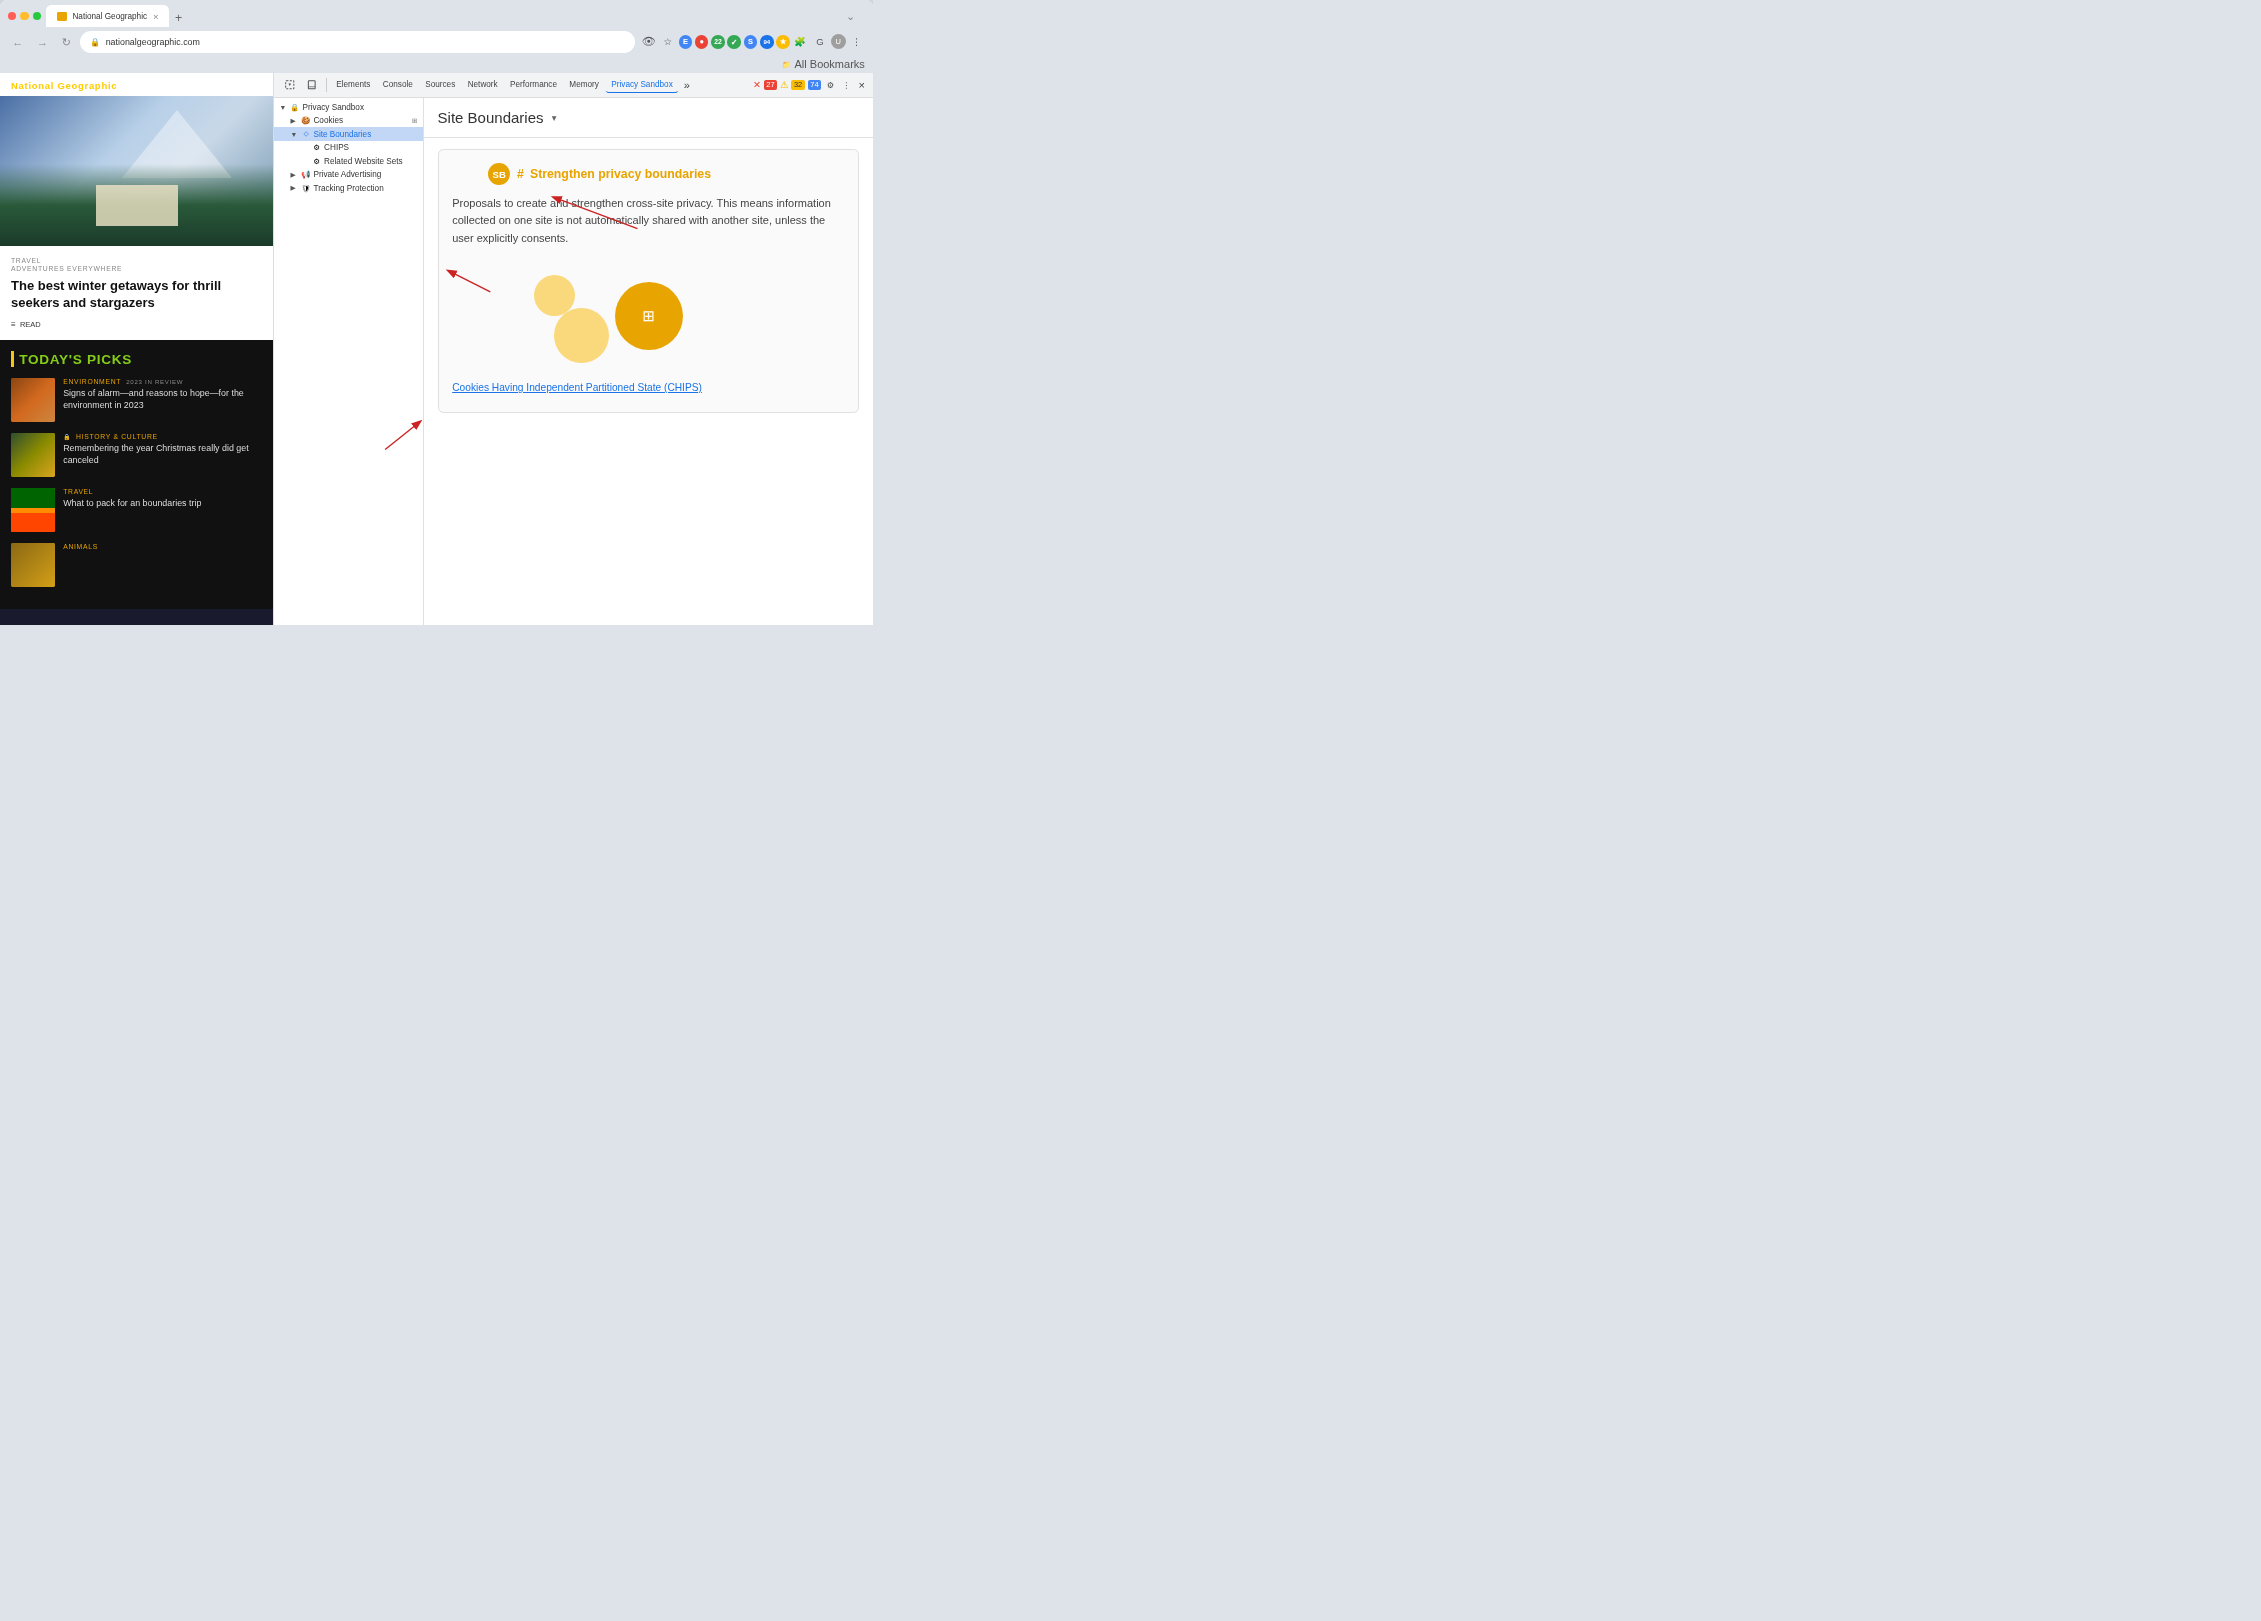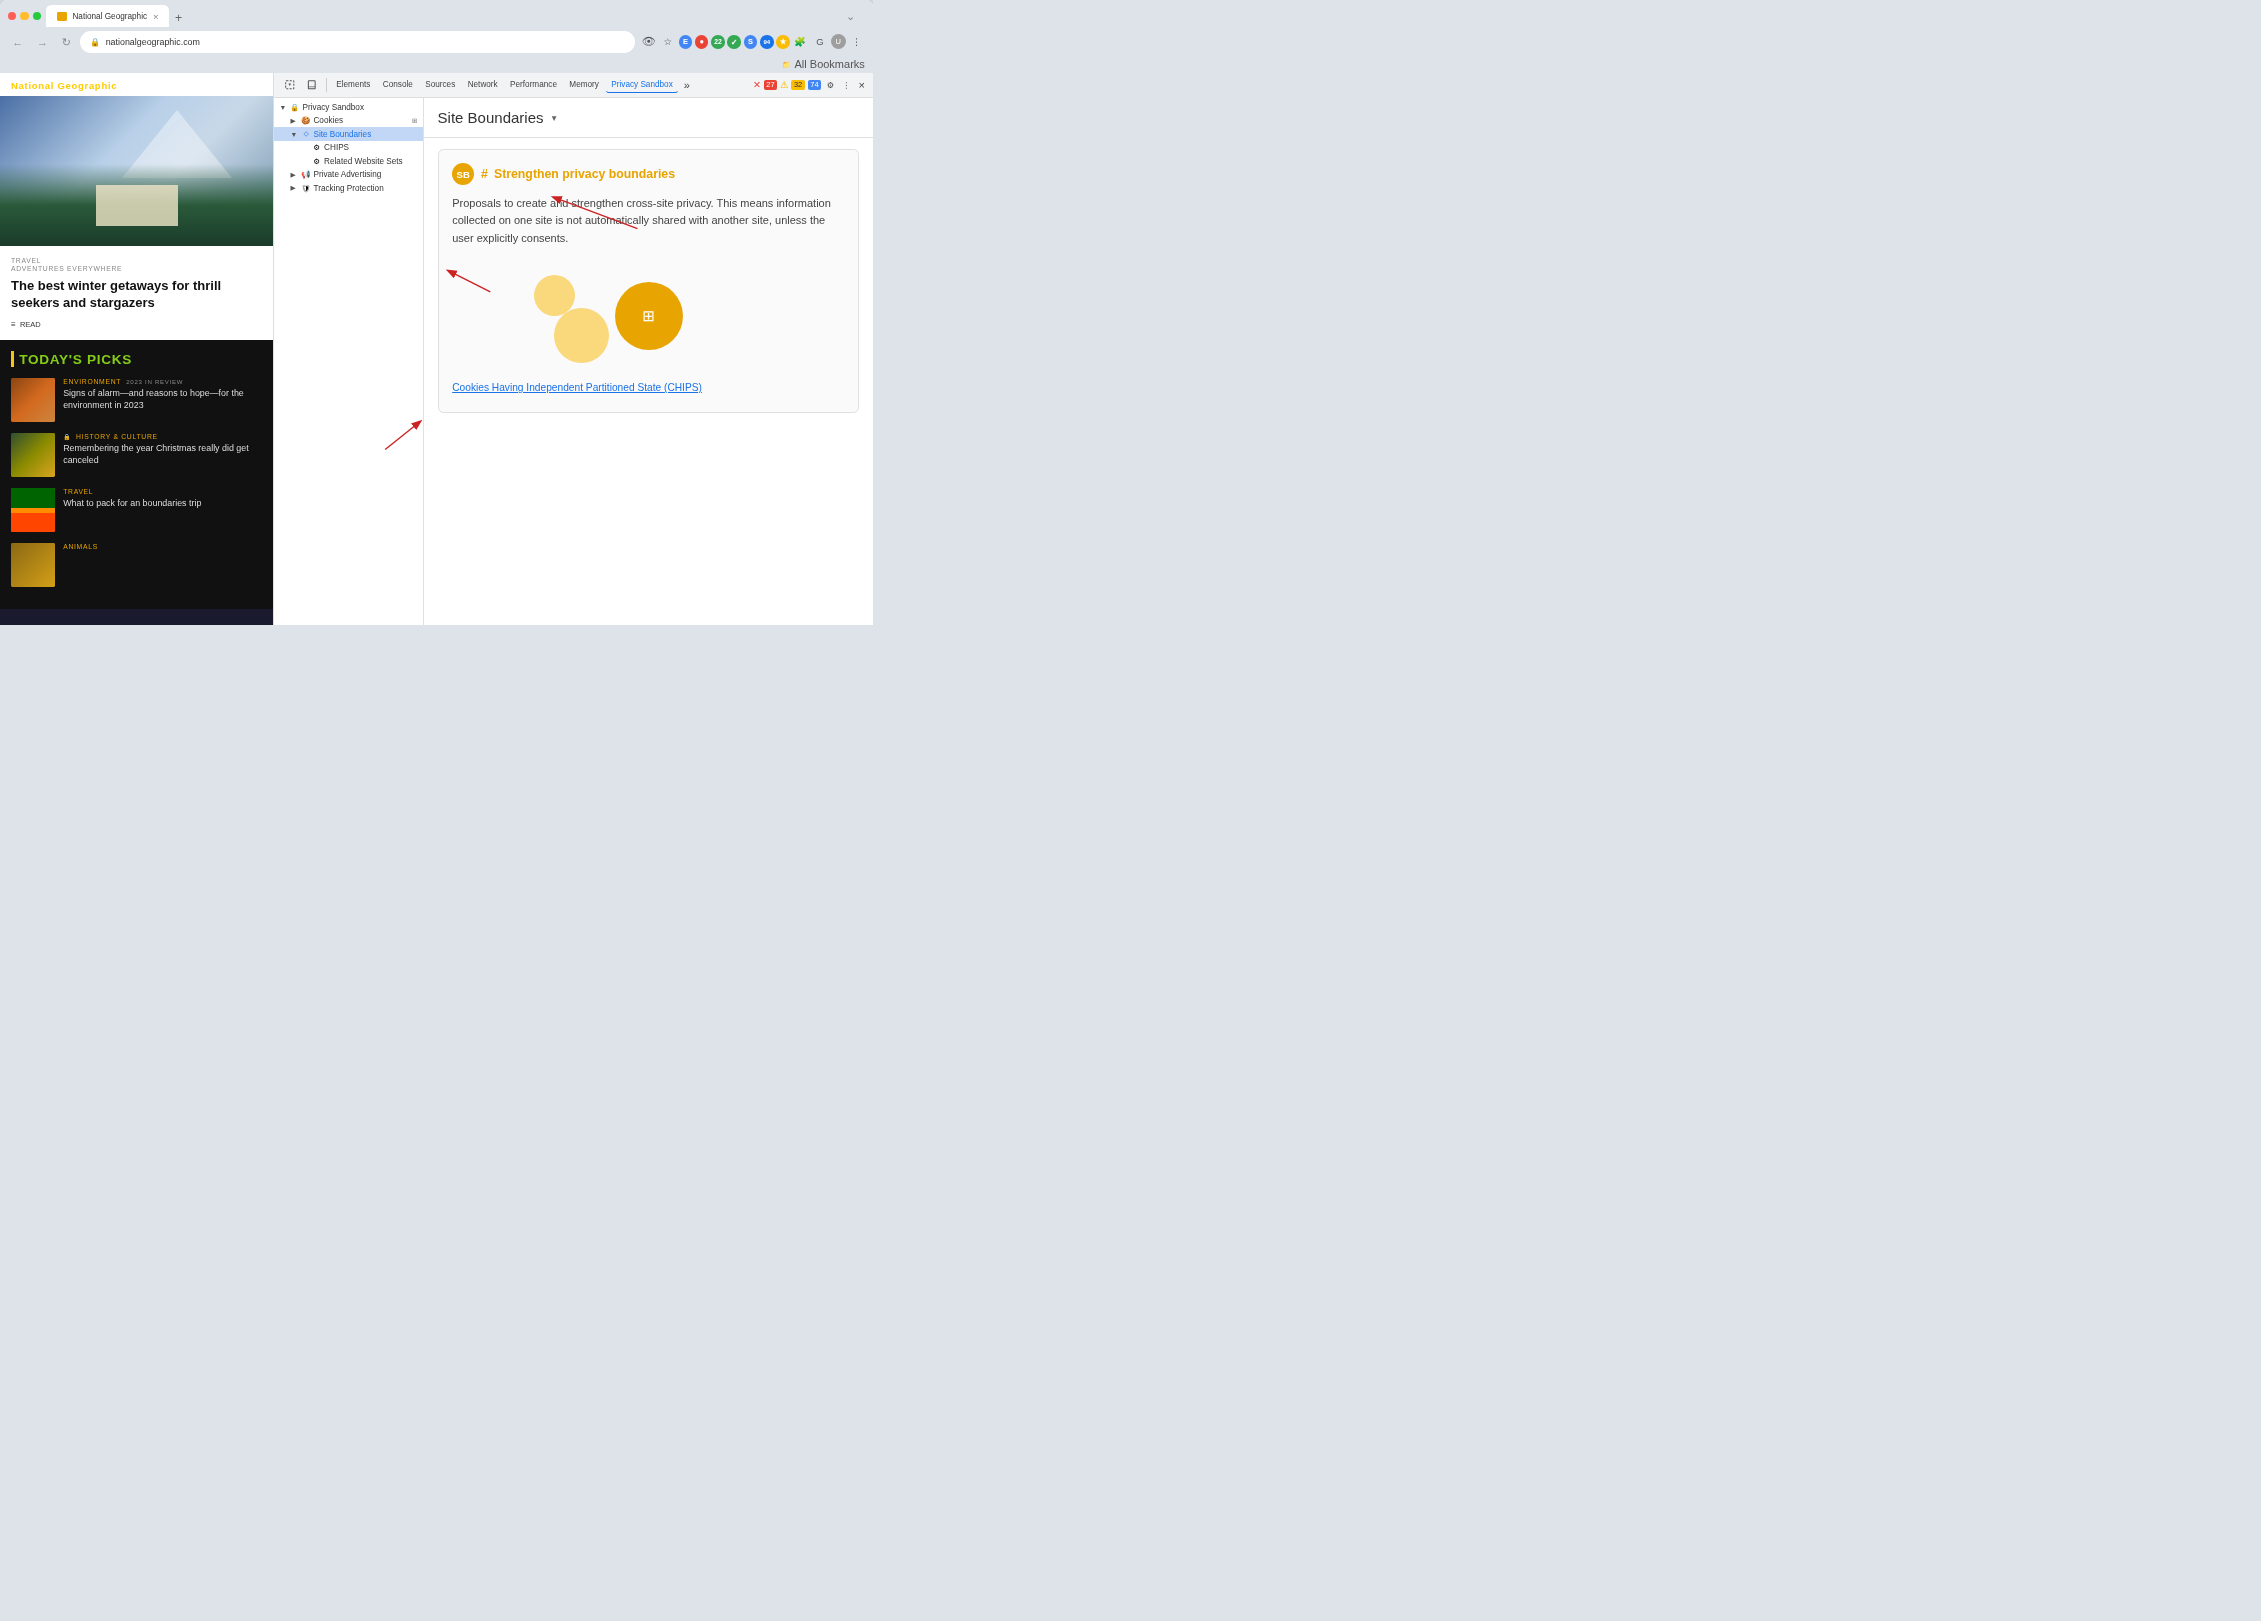--- a/index.html
+++ b/index.html
@@ -103,21 +103,21 @@
     .tree-row-icon { margin-left: auto; font-size: 6.8px; color: #888; }
 
     
     .detail-panel { flex: 1; padding: 0; overflow-y: auto; background: #fff; }
     .detail-header { padding: 11px 13.6px; border-bottom: 0.7px solid #e0e0e0; display: flex; align-items: center; gap: 5.5px; }
     .detail-title { font-size: 15px; font-weight: 500; color: #333; }
     .detail-dropdown { font-size: 9.5px; color: #666; margin-left: 2.7px; }
 
     .detail-card { margin: 11px 13.6px; border: 0.7px solid #e0e0e0; border-radius: 5.5px; padding: 13.6px; background: #fafafa; }
     .card-header { display: flex; align-items: center; gap: 6.8px; margin-bottom: 9.5px; }
-    .card-icon { width: 22px; height: 22px; border-radius: 50%; background: #e8a400; display: flex; align-items: center; justify-content: center; font-size: 9.5px; color: white; font-weight: bold; }
+    .card-icon { width: 22px; height: 22px; border-radius: 50%; background: #e8a400; display: flex; align-items: center; justify-content: center; font-size: 9.5px; color: white; font-weight: bold; margin-left: 36px; }
     .card-title { font-size: 12.3px; color: #e8a400; font-weight: 600; }
     .card-title-hash { margin-right: 2.7px; }
     .card-body { font-size: 11px; color: #444; line-height: 1.6; margin-bottom: 13.6px; }
 
     
     .circles-container { display: flex; justify-content: center; align-items: center; height: 109px; position: relative; margin-bottom: 11px; }
     .circle-big { width: 68px; height: 68px; border-radius: 50%; background: #e8a400; display: flex; align-items: center; justify-content: center; position: relative; z-index: 2; }
     .circle-sm1 { width: 41px; height: 41px; border-radius: 50%; background: #fad87c; position: absolute; top: 13.6px; left: 82px; }
     .circle-sm2 { width: 55px; height: 55px; border-radius: 50%; background: #fad87c; position: absolute; bottom: 6.8px; left: 102px; }
     .fence-icon { color: white; font-size: 15px; }

